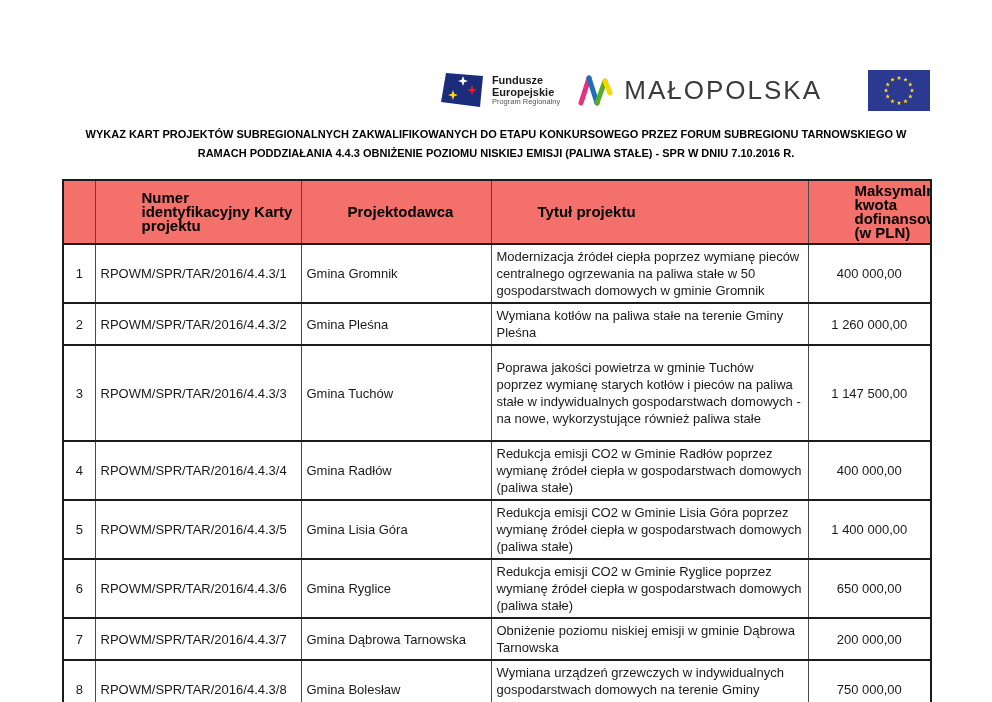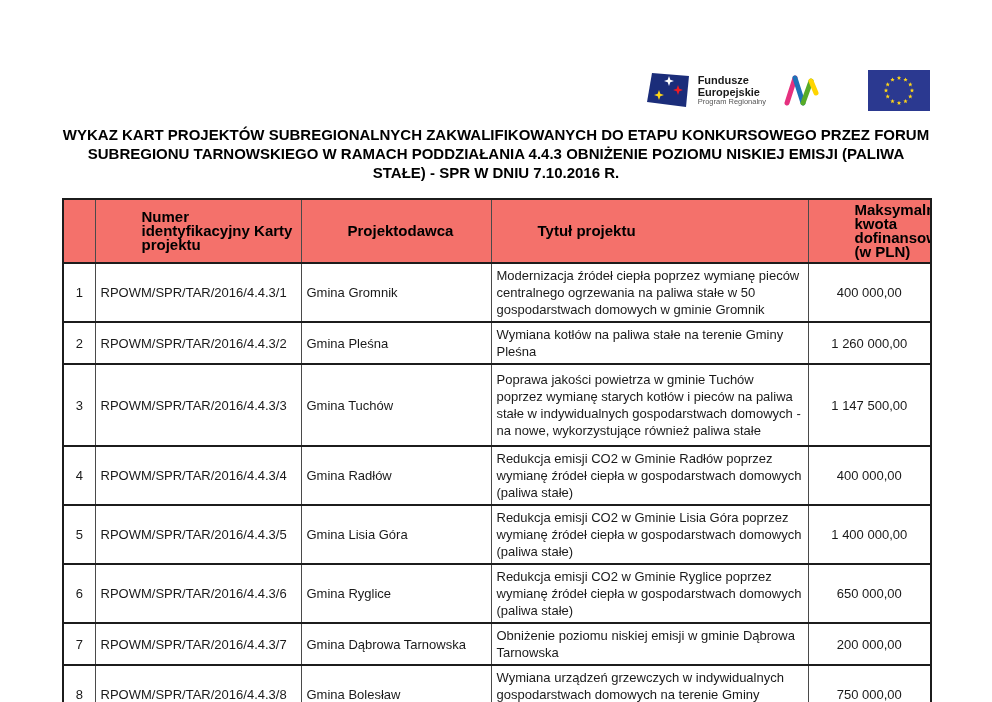--- a/index.html
+++ b/index.html
@@ -51,21 +51,21 @@
   .eu-text{text-align:right;line-height:1;margin-right:9px;}
   .eu-name{font-size:11.5px;font-weight:bold;color:#1A1A1A;}
   .eu-sub{font-size:7.5px;font-weight:bold;color:#4A4A49;margin-top:2px;line-height:8.5px;}
 
   
   .doc-title{
     margin:13px 62px 0 62px;
     width:868px;
     text-align:center;
     font-weight:bold;
-    font-size:15px;
+    font-size:11px;
     line-height:19px;
     color:#000;
   }
 
   
   table.projects{
     margin:16px 0 0 62px;
     width:868px;
     border-collapse:collapse;
     table-layout:fixed;
@@ -90,21 +90,21 @@
     text-align:left;
     height:50px;
     color:#000;
     padding-left:46px;
   }
   td.c-lp{text-align:center;}
   td.c-id{text-align:left;padding-left:6px;}
   td.c-app{text-align:left;padding-left:6px;}
   td.c-title{text-align:left;padding-left:7px;}
   td.c-amt{text-align:center;}
-  tr.r3 td{height:82px;}
+  tr.r3 td{height:96px;}
   tr.r8 td{height:46px;}
 </style>
 </head>
 <body>
 
 <div class="page">
 
   <div class="logos">
 
     <div class="logo-fe">
@@ -121,20 +121,21 @@
       </div>
     </div>
 
     <div class="logo-mal">
       <svg width="38" height="32" viewBox="0 0 38 32">
         <polyline points="3,29 11,4" style="fill:none;stroke:var(--mal-magenta);stroke-width:5;stroke-linecap:round"></polyline>
         <polyline points="11,4 19,29" style="fill:none;stroke:var(--mal-blue);stroke-width:5;stroke-linecap:round"></polyline>
         <polyline points="19,29 27,7" style="fill:none;stroke:var(--mal-green);stroke-width:5;stroke-linecap:round"></polyline>
         <polyline points="27,7 32,19" style="fill:none;stroke:var(--mal-yellow);stroke-width:5;stroke-linecap:round"></polyline>
       </svg>
+      <div class="mal-text">MAŁOPOLSKA</div>
     </div>
 
     <div class="logo-eu">
       <svg width="62" height="41" viewBox="0 0 62 41">
         <rect x="0" y="0" width="62" height="41" style="fill:var(--eu-flag-navy)"></rect>
         <g style="fill:var(--star-yellow)">
           <path id="eu-star" transform="translate(31,8)" d="M0,-2.3 L0.7,-0.7 L2.2,-0.7 L1,0.3 L1.35,1.9 L0,0.95 L-1.35,1.9 L-1,0.3 L-2.2,-0.7 L-0.7,-0.7 Z"></path>
           <use href="#eu-star" transform="translate(6.5,1.7)" x="0" y="0"></use>
           <use href="#eu-star" transform="translate(11.3,6.5)"></use>
           <use href="#eu-star" transform="translate(13,12.5)"></use>

